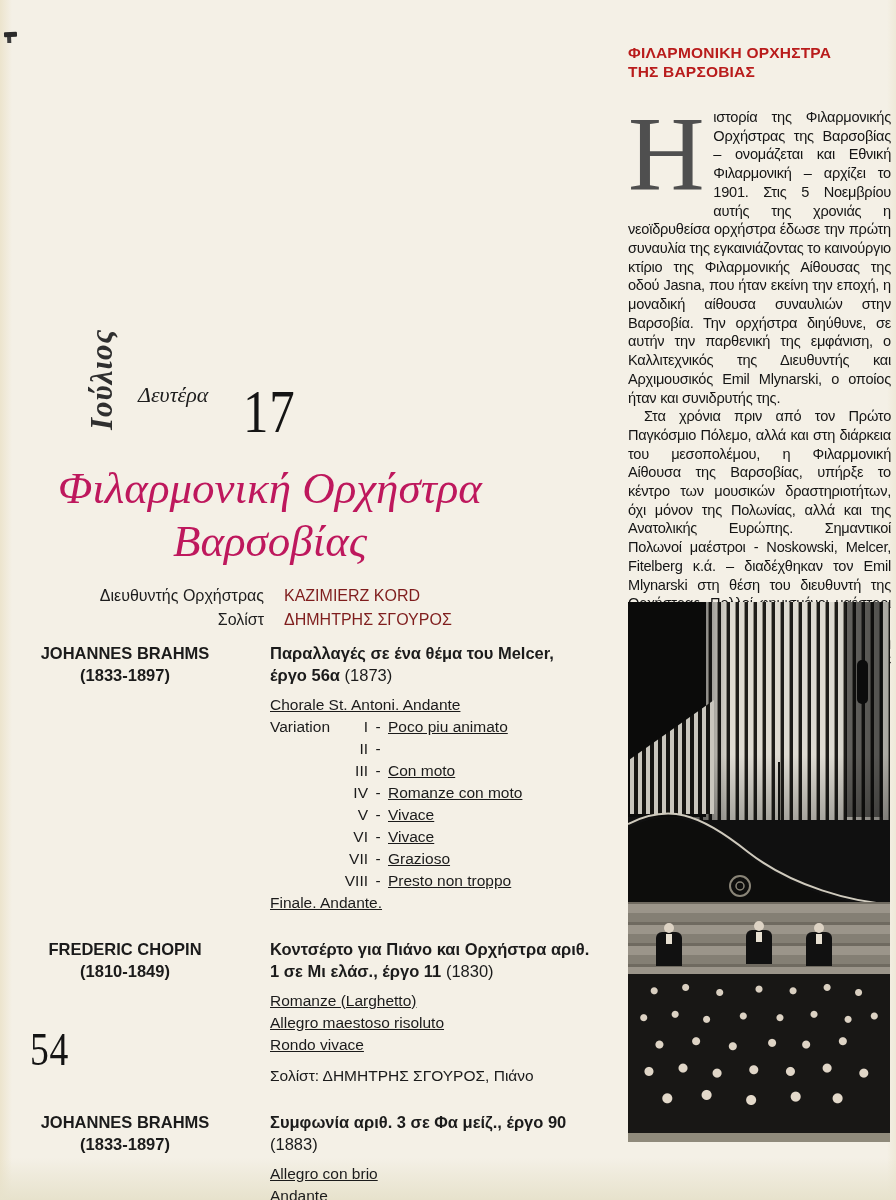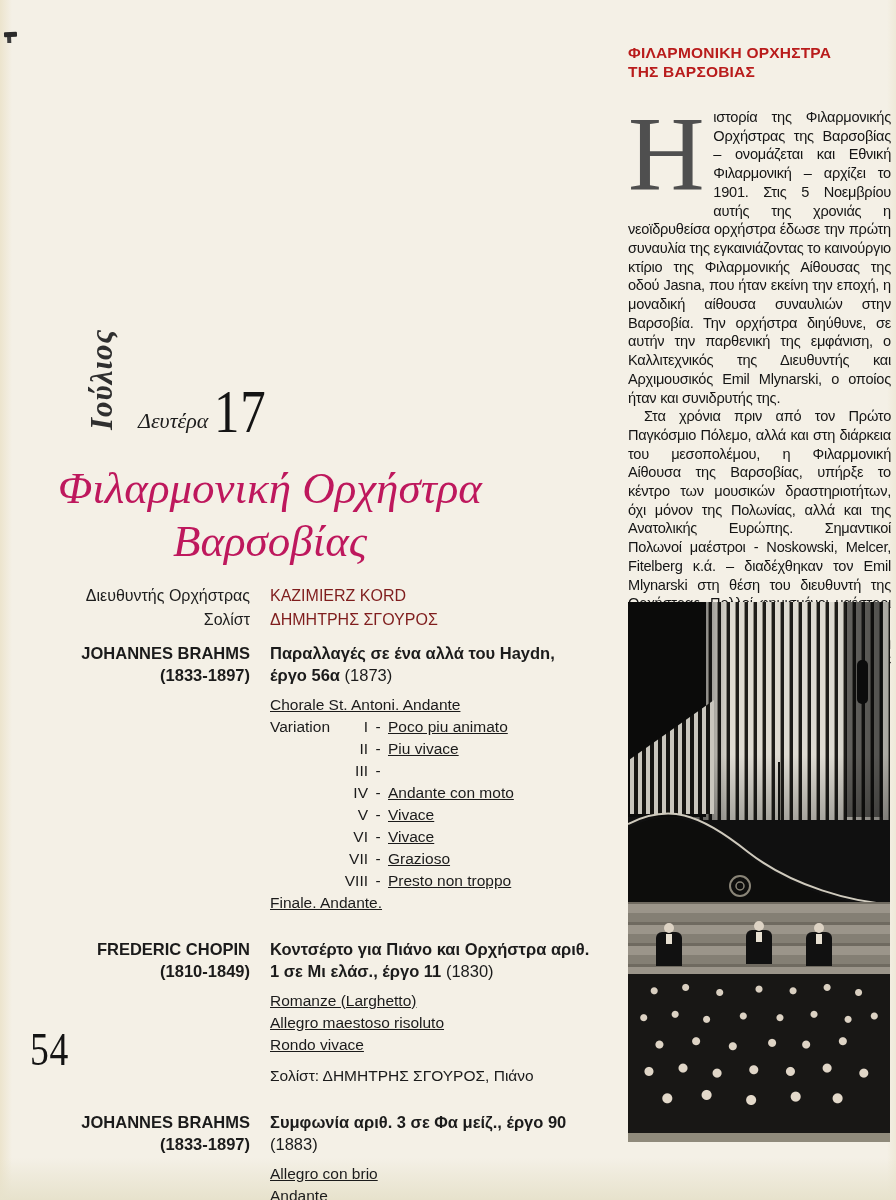--- a/index.html
+++ b/index.html
@@ -19,38 +19,38 @@
     background:#2a2a2a;transform:rotate(-2deg);border-radius:1px;}
   .scan-artifact:after{content:"";position:absolute;left:3px;top:5px;width:4px;height:6px;background:#3c3c3c;}
 
   
   .month-tab{
     position:absolute;left:84px;top:430px;transform:rotate(-90deg);transform-origin:0 0;
     font-family:"Liberation Serif", serif;font-style:italic;font-weight:600;
     font-size:31px;color:#2f2f2f;white-space:nowrap;letter-spacing:1px;
     width:150px;
   }
-  .day-line{position:absolute;left:138px;top:382px;display:flex;align-items:flex-end;}
+  .day-line{position:absolute;left:138px;top:382px;display:flex;gap:29px;}
   .day-name{font-family:"Liberation Serif", serif;font-style:italic;font-size:22px;
     color:#1d1d1d;padding-bottom:6px;}
   .day-number{font-family:"Liberation Serif", serif;font-size:62px;line-height:58px;
     color:#141414;margin-left:6px;transform:scaleX(.82);transform-origin:left bottom;letter-spacing:1px;}
   .main-title{
     position:absolute;left:30px;top:462px;width:480px;text-align:center;
     font-family:"Liberation Serif", serif;font-style:italic;font-weight:400;
     font-size:45px;line-height:53px;color:#be185d;letter-spacing:0px;
   }
   .credits{position:absolute;left:0;top:584px;width:600px;font-size:16px;line-height:24px;}
-  .cred-row{display:flex;}
+  .cred-row{display:flex;padding-left:14px;}
   .cred-label{width:250px;text-align:right;color:#1d1d1d;}
   .cred-value{margin-left:20px;color:#7f1d1d;}
 
   .program{position:absolute;left:0;top:642px;width:620px;}
   .block{display:flex;margin-bottom:24px;}
-  .col-composer{width:250px;text-align:right;font-weight:bold;font-size:16.5px;line-height:22px;flex:none;}
+  .col-composer{width:250px;text-align:center;font-weight:bold;font-size:16.5px;line-height:22px;flex:none;}
   .col-works{margin-left:20px;width:320px;font-size:15.5px;line-height:22px;}
   .work-title{font-weight:bold;font-size:16.5px;line-height:22px;margin-bottom:8px;}
   .work-year{font-weight:normal;text-align:center;}
   .mv-row{display:flex;}
   .mv-prefix{width:64px;flex:none;}
   .mv-num{width:34px;flex:none;text-align:right;}
   .mv-dash{width:20px;flex:none;text-align:center;}
   .mv-text{flex:1;text-decoration:underline;}
   .soloist-line{margin-top:9px;}
   .page-number{
@@ -161,48 +161,48 @@
 
 <div class="program">
 
   <div class="block">
     <div class="col-composer">
       <div>JOHANNES BRAHMS</div>
       <div>(1833-1897)</div>
     </div>
     <div class="col-works">
       <div class="work-title">
-        <span>Παραλλαγές σε ένα αλλά του Haydn, έργο 56α</span>
+        <span>Παραλλαγές σε ένα θέμα του Melcer, έργο 56α</span>
         <span class="work-year">(1873)</span>
       </div>
       <div class="mv-row">
           <span class="mv-text">Chorale St. Antoni. Andante</span>
         </div>
       <div class="mv-row">
         <span class="mv-prefix">Variation</span>
         <span class="mv-num">I</span>
         <span class="mv-dash">-</span>
         <span class="mv-text">Poco piu animato</span>
       </div>
       <div class="mv-row">
         <span class="mv-prefix"></span>
         <span class="mv-num">II</span>
         <span class="mv-dash">-</span>
-        <span class="mv-text">Piu vivace</span>
       </div>
       <div class="mv-row">
         <span class="mv-prefix"></span>
         <span class="mv-num">III</span>
         <span class="mv-dash">-</span>
+        <span class="mv-text">Con moto</span>
       </div>
       <div class="mv-row">
         <span class="mv-prefix"></span>
         <span class="mv-num">IV</span>
         <span class="mv-dash">-</span>
-        <span class="mv-text">Andante con moto</span>
+        <span class="mv-text">Romanze con moto</span>
       </div>
       <div class="mv-row">
         <span class="mv-prefix"></span>
         <span class="mv-num">V</span>
         <span class="mv-dash">-</span>
         <span class="mv-text">Vivace</span>
       </div>
       <div class="mv-row">
         <span class="mv-prefix"></span>
         <span class="mv-num">VI</span>

